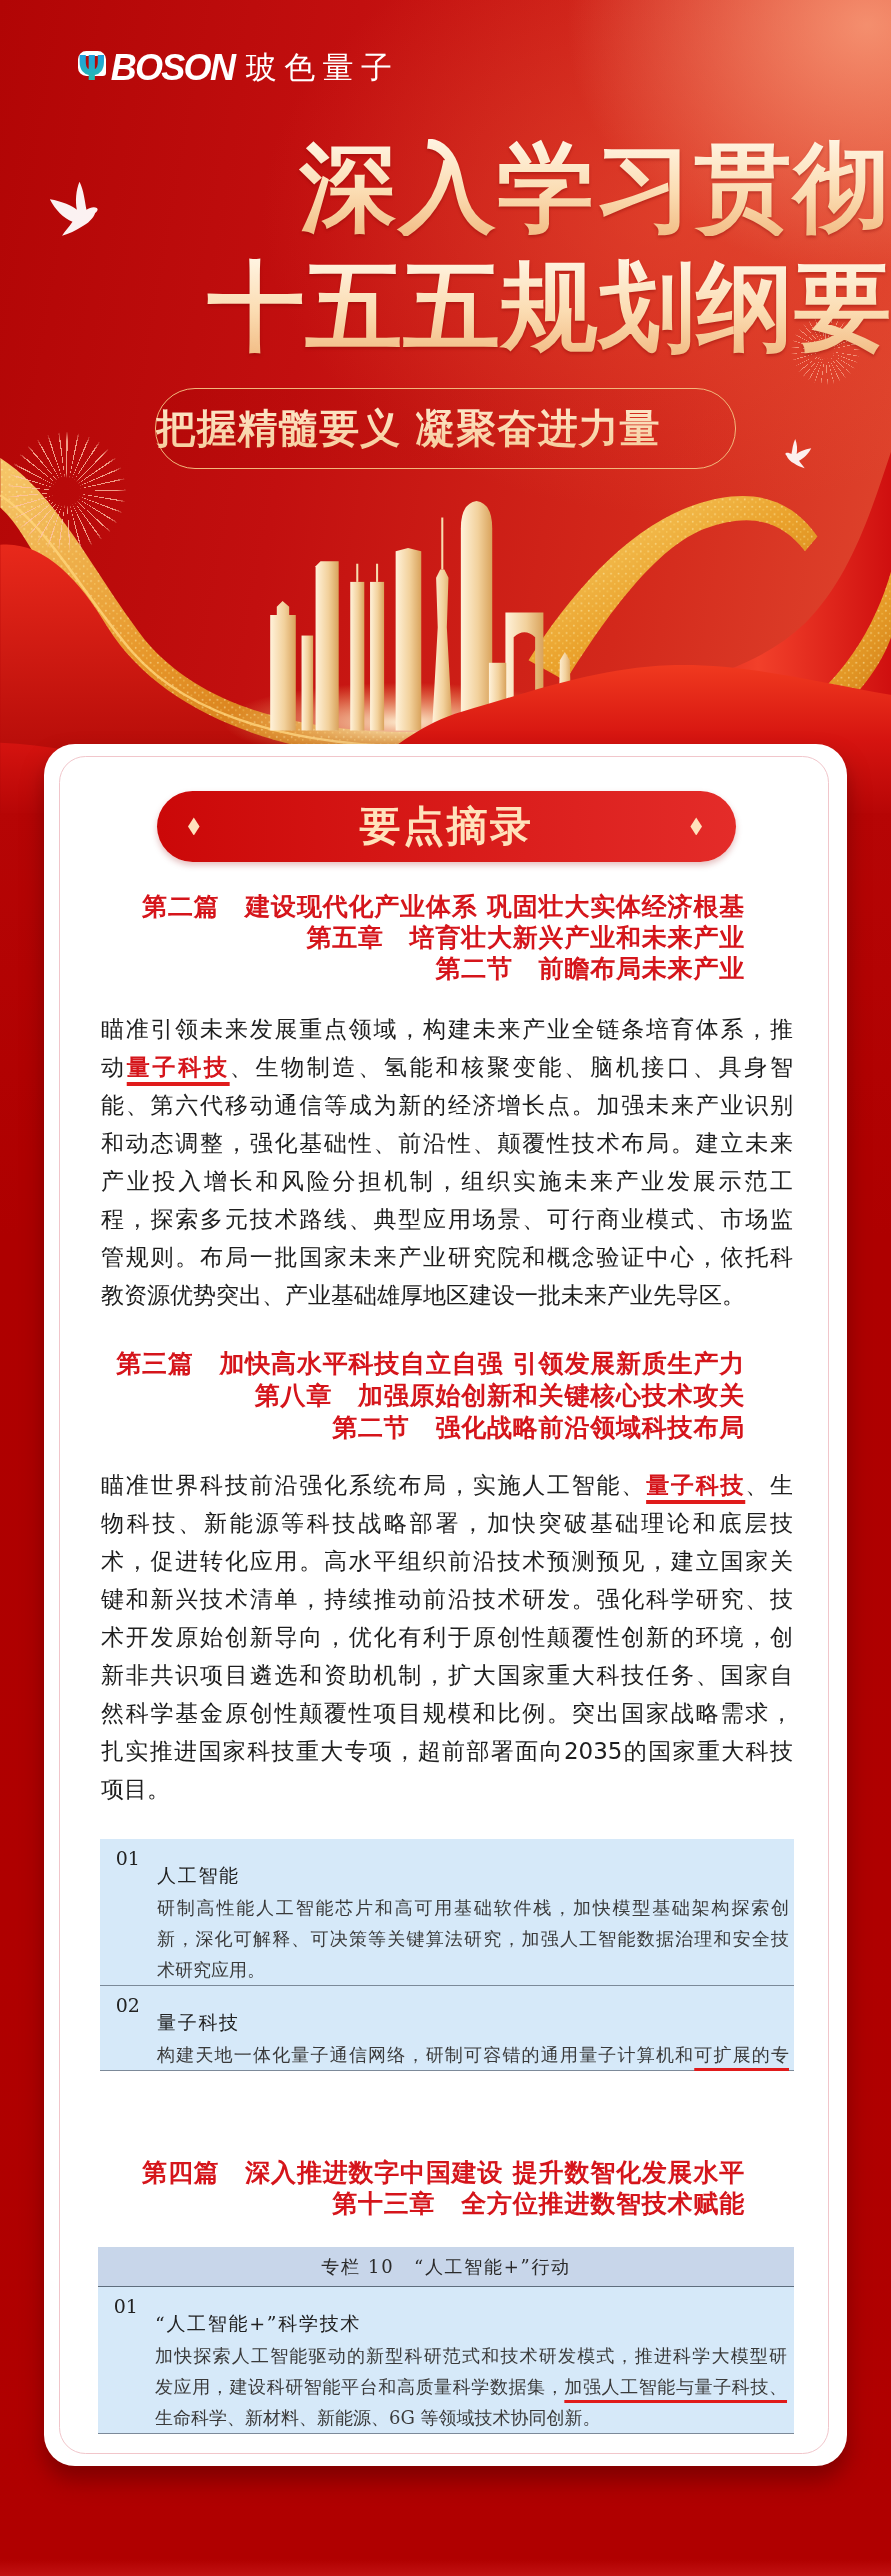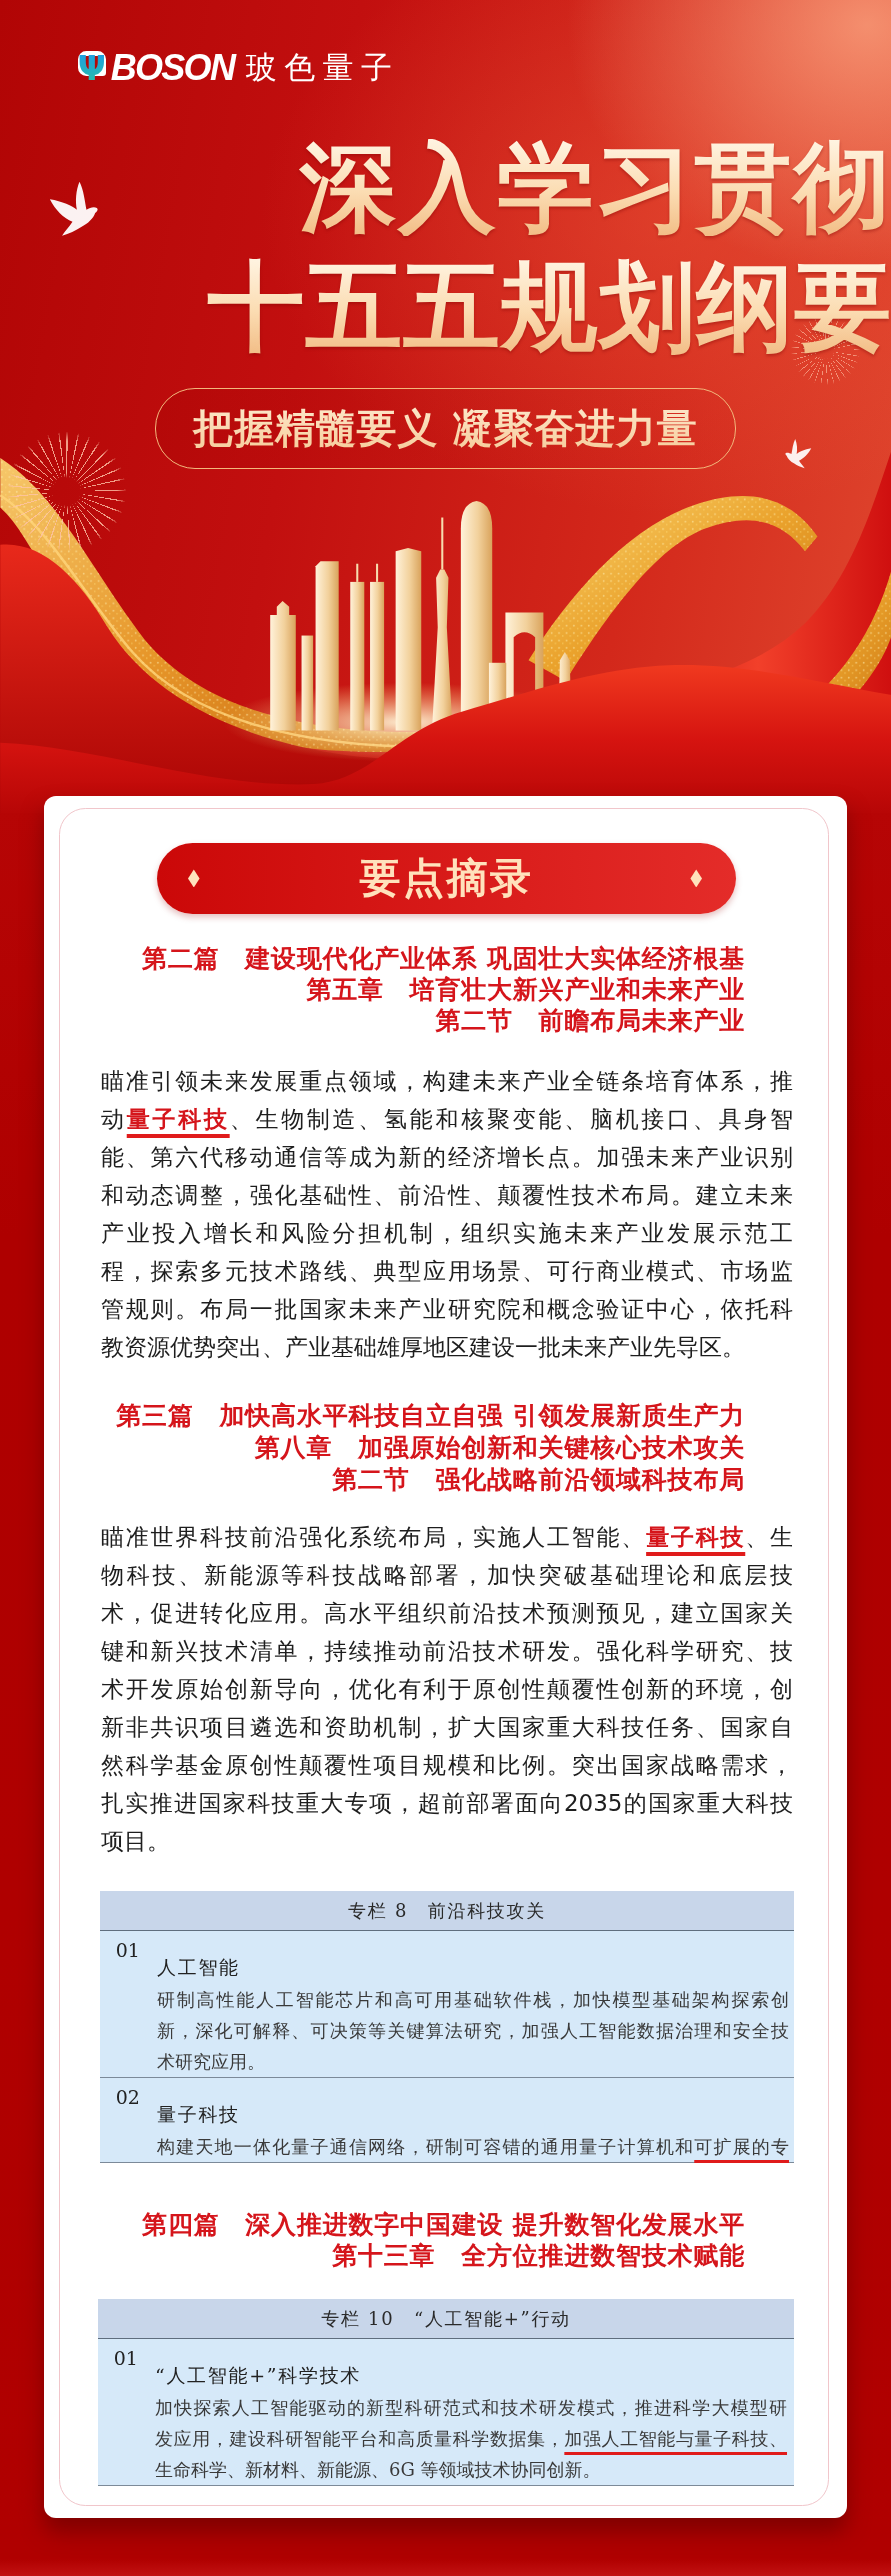--- a/index.html
+++ b/index.html
@@ -32,25 +32,25 @@
 .logo-word{font-family:"Liberation Sans",sans-serif;font-weight:bold;font-style:italic;font-size:36px;color:#fff;letter-spacing:-1.7px;line-height:43px}
 .logo-cn{margin-left:11.6px;font-size:31px;color:#fff;letter-spacing:7.4px;line-height:43px}
 
 .title{position:absolute;left:0;width:892px;text-align:right;font-weight:bold;font-size:97px;line-height:97px;
   background:linear-gradient(180deg,#fff4e2 0%,#fbdcb2 55%,#f2bd86 100%);-webkit-background-clip:text;background-clip:text;color:transparent;
   filter:drop-shadow(0 2.5px 1.7px rgba(120,0,0,.35))}
 .title-1{top:139px;letter-spacing:1.7px}
 .title-2{top:258px;letter-spacing:0.8px}
 .subtitle-pill{position:absolute;left:155px;top:388px;width:581px;height:81px;border:1.7px solid #f2b87c;border-radius:40px;
   background:linear-gradient(90deg,rgba(160,0,0,.25),rgba(200,20,20,.1))}
-.subtitle-text{display:block;text-align:center;line-height:78px;font-size:40px;font-weight:bold;letter-spacing:0.8px;
+.subtitle-text{display:block;text-align:left;line-height:78px;font-size:40px;font-weight:bold;letter-spacing:0.8px;
   background:linear-gradient(180deg,#fff1da,#f4c38c);-webkit-background-clip:text;background-clip:text;color:transparent}
 
 
-.card{position:absolute;left:44px;top:796px;width:803px;height:1722px;background:#fff;border-radius:12px;
+.card{position:absolute;left:44px;top:744px;width:803px;height:1722px;background:#fff;border-radius:31px;
   box-shadow:0 13.2px 21.5px rgba(90,0,0,.55)}
 .card-border{position:absolute;left:15px;top:12.4px;width:770px;height:1698px;border:1.7px solid #f1c6cb;border-radius:26.4px}
 .key-pill{position:absolute;left:113px;top:47px;width:579px;height:71px;border-radius:36px;
   background:linear-gradient(90deg,#cb0808,#e42c29);box-shadow:0 3.3px 6.6px rgba(150,0,0,.25)}
 .key-pill-text{display:block;text-align:center;line-height:71px;font-size:41px;font-weight:bold;color:#ffe2bc;letter-spacing:2.5px}
 .diamond{position:absolute;top:26.4px;width:11.6px;height:18px;background:#ffe2bc;clip-path:polygon(50% 0,100% 50%,50% 100%,0 50%)}
 .diamond-l{left:31px}.diamond-r{right:34px}
 
 .heads{position:absolute;left:0;width:701px;text-align:right;color:#d5151b;font-weight:bold;font-size:25px;letter-spacing:0.8px}
 .heads div{white-space:pre}
@@ -218,21 +218,20 @@
       <div class="pline">术，促进转化应用。高水平组织前沿技术预测预见，建立国家关</div>
       <div class="pline">键和新兴技术清单，持续推动前沿技术研发。强化科学研究、技</div>
       <div class="pline">术开发原始创新导向，优化有利于原创性颠覆性创新的环境，创</div>
       <div class="pline">新非共识项目遴选和资助机制，扩大国家重大科技任务、国家自</div>
       <div class="pline">然科学基金原创性颠覆性项目规模和比例。突出国家战略需求，</div>
       <div class="pline">扎实推进国家科技重大专项，超前部署面向2035的国家重大科技</div>
       <div class="pline last">项目。</div>
     </div>
 
     <div class="tbl tbl-1">
-      <div class="tbl-head">专栏 8　前沿科技攻关</div>
       <div class="tbl-row">
         <span class="tbl-num">01</span>
         <div class="tbl-title">人工智能</div>
         <div class="tbl-line">研制高性能人工智能芯片和高可用基础软件栈，加快模型基础架构探索创</div>
         <div class="tbl-line">新，深化可解释、可决策等关键算法研究，加强人工智能数据治理和安全技</div>
         <div class="tbl-line last">术研究应用。</div>
       </div>
       <div class="tbl-row">
         <span class="tbl-num">02</span>
         <div class="tbl-title">量子科技</div>

